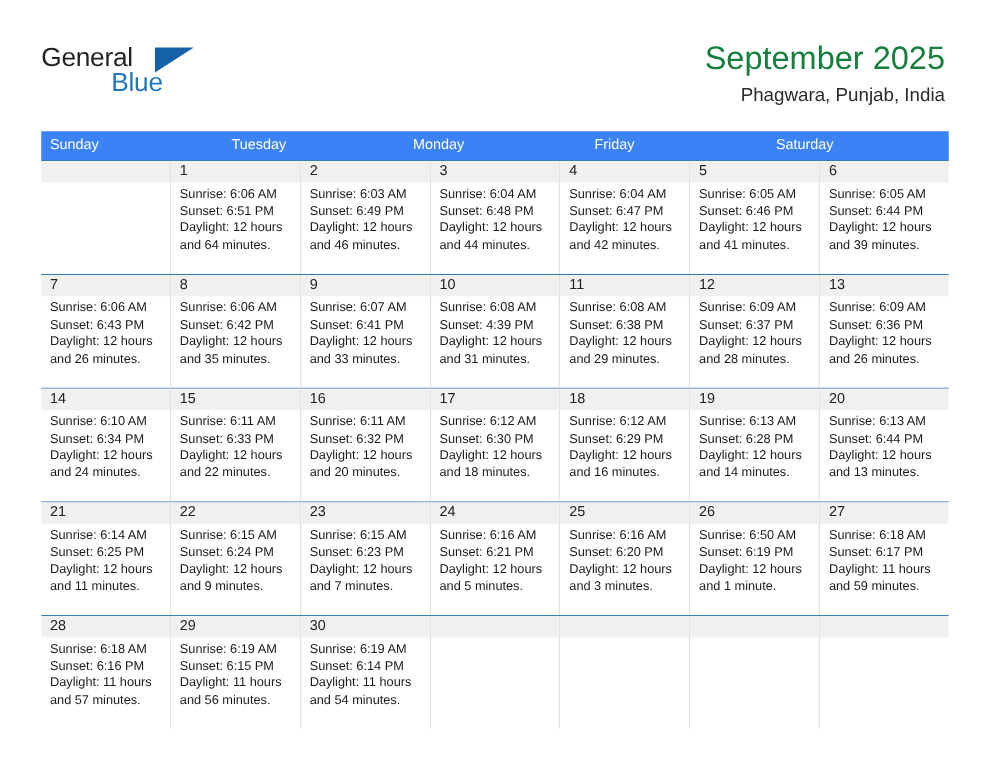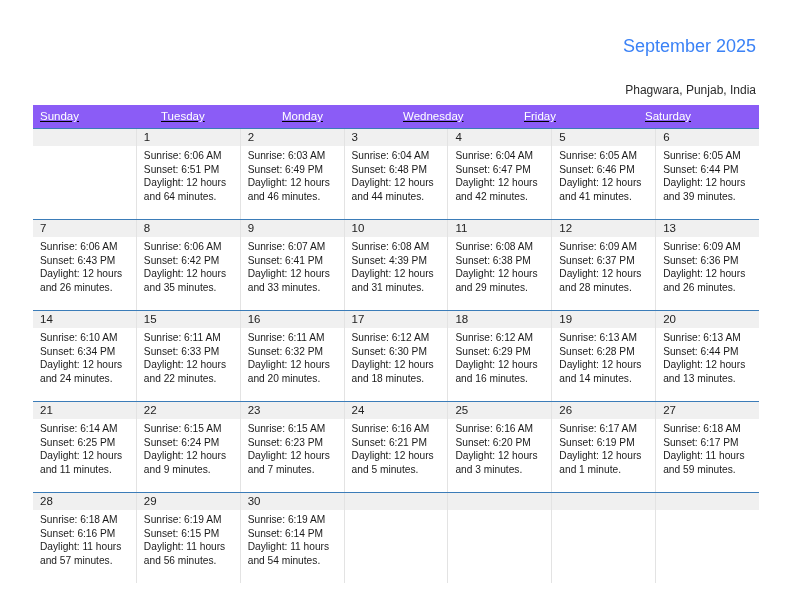--- a/index.html
+++ b/index.html
@@ -66,47 +66,46 @@
     border-bottom: 20px solid transparent;
   }
 
   .title-block {
     position: absolute;
     right: 36px;
     top: 30px;
     text-align: right;
   }
   .cal-title {
-    font-size: 18px;
+    font-size: 26px;
     line-height: 32px;
-    color: #3b82f6;
+    color: #15803d;
     font-weight: normal;
     white-space: nowrap;
   }
   .cal-subtitle {
-    margin-top: 20px;
-    font-size: 12px;
+    margin-top: 7px;
+    font-size: 15px;
     line-height: 16px;
     color: #2b2b2b;
     white-space: nowrap;
   }
 
   
   .calendar {
     position: absolute;
     left: 33px;
     top: 105px;
     width: 726px;
   }
 
   .weekday-row {
     display: flex;
     width: 100%;
-    background: #8b5cf6;
-    text-decoration: underline;
+    background: #3b82f6;
   }
   .weekday-cell {
     flex: 1 1 0;
     box-sizing: border-box;
     padding: 4px 0 5px 7px;
     font-size: 11.5px;
     line-height: 14px;
     color: #ffffff;
     white-space: nowrap;
     overflow: hidden;
@@ -157,35 +156,39 @@
     white-space: nowrap;
   }
 </style>
 </head>
 <body>
 
 <div class="page">
 
   <div class="header">
 
+    <div class="logo">
+      <span class="logo-general">General</span>
+      <span class="logo-triangle"></span>
+      <span class="logo-blue">Blue</span>
+    </div>
 
     <div class="title-block">
       <div class="cal-title">September 2025</div>
       <div class="cal-subtitle">Phagwara, Punjab, India</div>
     </div>
 
   </div>
 
   <div class="calendar">
 
     <div class="weekday-row">
       <div class="weekday-cell">Sunday</div>
       <div class="weekday-cell">Tuesday</div>
       <div class="weekday-cell">Monday</div>
-      <div class="weekday-cell">Wednesday</div>
       <div class="weekday-cell">Friday</div>
       <div class="weekday-cell">Saturday</div>
     </div>
 
     <div class="week-row">
       <div class="day-cell empty">
         <div class="day-number"></div>
         <div class="day-info">
           <div></div>
           <div></div>
@@ -423,21 +426,21 @@
         <div class="day-info">
           <div>Sunrise: 6:16 AM</div>
           <div>Sunset: 6:20 PM</div>
           <div>Daylight: 12 hours</div>
           <div>and 3 minutes.</div>
         </div>
       </div>
       <div class="day-cell">
         <div class="day-number">26</div>
         <div class="day-info">
-          <div>Sunrise: 6:17 AM</div>
+          <div>Sunrise: 6:50 AM</div>
           <div>Sunset: 6:19 PM</div>
           <div>Daylight: 12 hours</div>
           <div>and 1 minute.</div>
         </div>
       </div>
       <div class="day-cell">
         <div class="day-number">27</div>
         <div class="day-info">
           <div>Sunrise: 6:18 AM</div>
           <div>Sunset: 6:17 PM</div>

